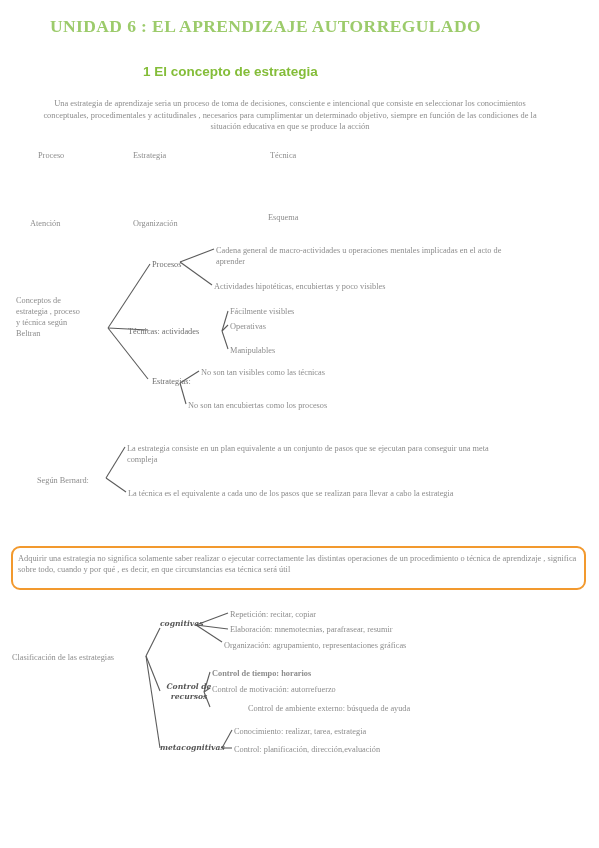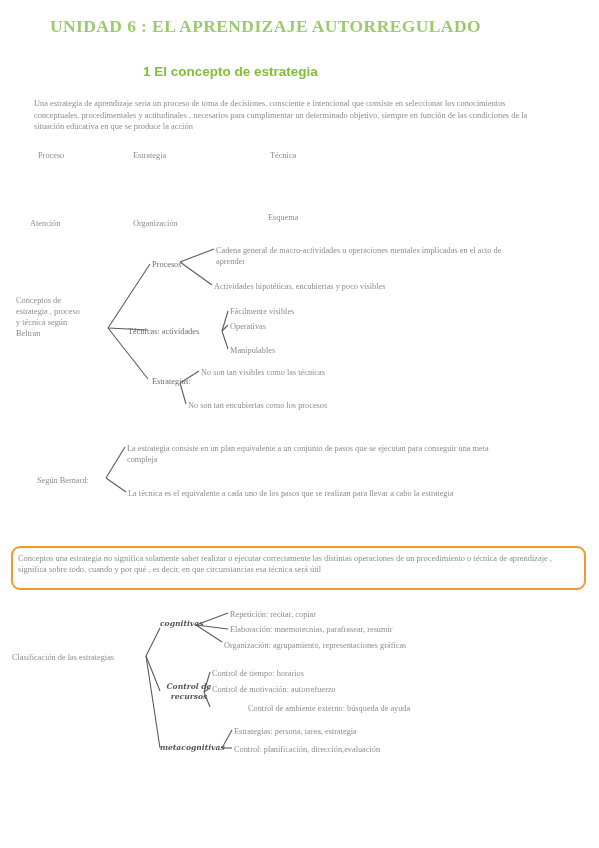--- a/index.html
+++ b/index.html
@@ -23,21 +23,21 @@
     left:143px;top:64px;
     font-family:"Liberation Sans", sans-serif;
     font-size:13.5px;font-weight:bold;
     color:#84bd39;
   }
 
   
   #intro-paragraph{
     left:34px;top:98px;width:512px;
     font-size:8.4px;line-height:11.6px;
-    color:#8d8d8d;text-align:left;
+    color:#8d8d8d;text-align:center;
   }
 
   
   .lbl{font-size:8.3px;line-height:11px;color:#8d8d8d;white-space:pre;}
   .lbl-wrap{font-size:8.3px;line-height:11px;color:#8d8d8d;}
   .node{font-size:8.3px;line-height:11px;color:#6f6f6f;white-space:nowrap;}
   .hand{
     font-family:"DejaVu Serif", serif;
     font-style:italic;font-weight:bold;
     font-size:7.6px;line-height:10px;color:#555;text-align:center;
@@ -116,21 +116,21 @@
     <line x1="106" y1="478" x2="125" y2="447"></line>
     <line x1="106" y1="478" x2="126" y2="492"></line>
   </svg>
 
   <div class="abs lbl" style="left:37px;top:475px;">Según Bernard:</div>
   <div class="abs lbl-wrap" style="left:127px;top:443px;width:430px;white-space:pre-line;">La estrategia consiste en un plan equivalente a un conjunto de pasos que se ejecutan para conseguir una meta
 compleja</div>
   <div class="abs lbl" style="left:128px;top:488px;">La técnica es el equivalente a cada uno de los pasos que se realizan para llevar a cabo la estrategia</div>
 
   <div class="abs" id="callout-box"></div>
-  <div class="abs" id="callout-text">Conceptos una estrategia no significa solamente saber realizar o ejecutar correctamente las distintas operaciones de un procedimiento o técnica de aprendizaje , significa sobre todo, cuando y por qué , es decir, en que circunstancias esa técnica será útil</div>
+  <div class="abs" id="callout-text">Adquirir una estrategia no significa solamente saber realizar o ejecutar correctamente las distintas operaciones de un procedimiento o técnica de aprendizaje , significa sobre todo, cuando y por qué , es decir, en que circunstancias esa técnica será útil</div>
 
   <svg class="lines">
 
     <line x1="146" y1="656" x2="160" y2="628"></line>
     <line x1="146" y1="656" x2="160" y2="691"></line>
     <line x1="146" y1="656" x2="160" y2="748"></line>
 
     <line x1="196" y1="625" x2="228" y2="613"></line>
     <line x1="196" y1="625" x2="228" y2="629"></line>
     <line x1="196" y1="625" x2="222" y2="642"></line>
@@ -147,20 +147,20 @@
 
   <div class="abs hand" style="left:160px;top:619px;">cognitivas</div>
   <div class="abs hand" style="left:159px;top:682px;width:60px;white-space:pre-line;">Control de
 recursos</div>
   <div class="abs hand" style="left:160px;top:743px;">metacognitivas</div>
 
   <div class="abs lbl" style="left:230px;top:609px;">Repetición: recitar, copiar</div>
   <div class="abs lbl" style="left:230px;top:624px;">Elaboración: mnemotecnias, parafrasear, resumir</div>
   <div class="abs lbl" style="left:224px;top:640px;">Organización: agrupamiento, representaciones gráficas</div>
 
-  <div class="abs lbl" style="left:212px;top:668px;">Control de tiempo: horarios</div>
+  <div class="abs lbl" style="left:212px;top:668px;font-weight:bold;">Control de tiempo: horarios</div>
   <div class="abs lbl" style="left:212px;top:684px;">Control de motivación: autorrefuerzo</div>
   <div class="abs lbl" style="left:212px;top:703px;margin-left:36px;">Control de ambiente externo: búsqueda de ayuda</div>
 
-  <div class="abs lbl" style="left:234px;top:726px;">Estrategias: persona, tarea, estrategia</div>
+  <div class="abs lbl" style="left:234px;top:726px;">Conocimiento: realizar, tarea, estrategia</div>
   <div class="abs lbl" style="left:234px;top:744px;">Control: planificación, dirección,evaluación</div>
 
 </div>
 
 </body></html>

